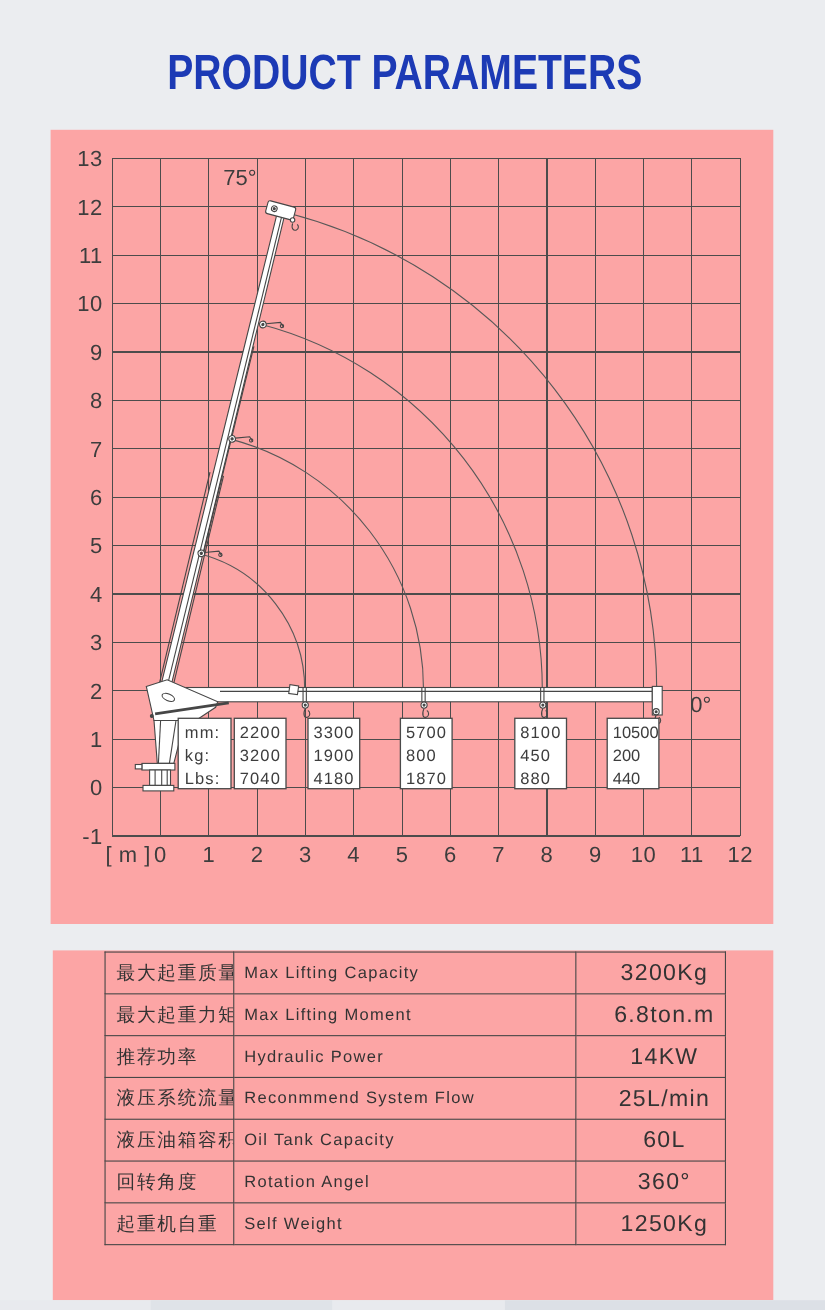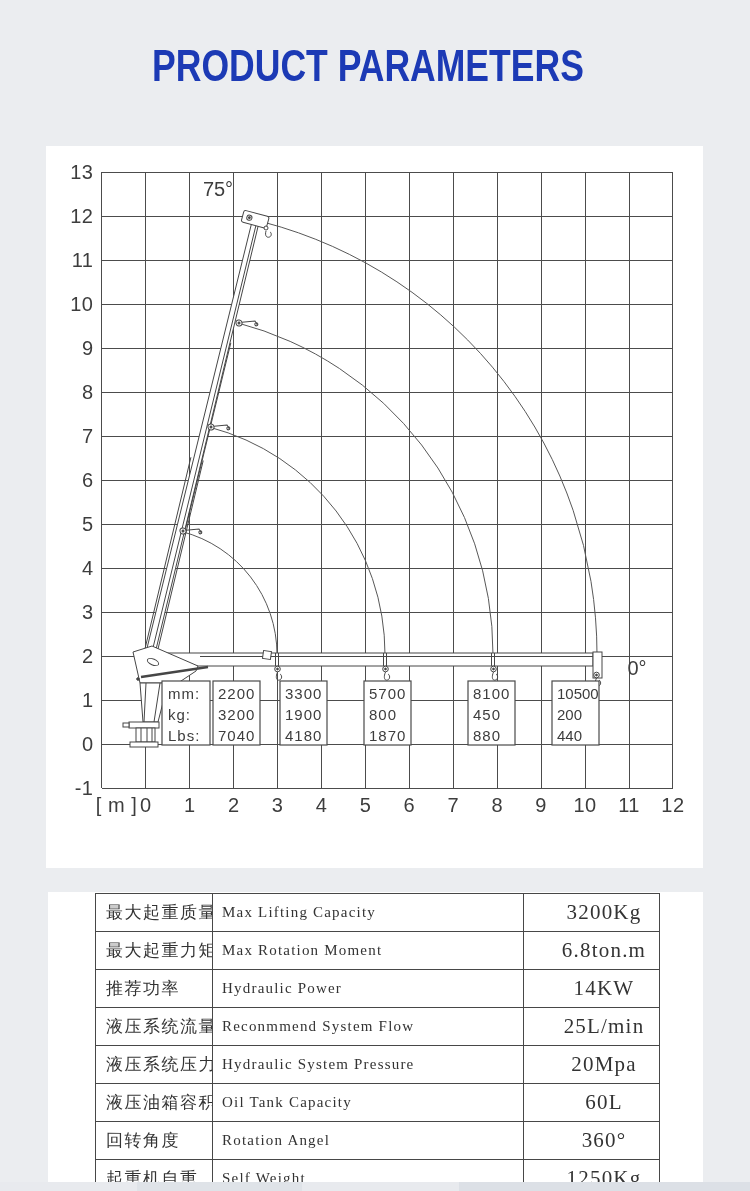--- a/index.html
+++ b/index.html
@@ -1,28 +1,28 @@
 <!DOCTYPE html>
 <html><head>
 <meta charset="utf-8">
 <style>
   html,body{margin:0;padding:0;background:#ebedf0;}
   .canvas{position:relative;width:750px;height:1191px;background:#ebedf0;overflow:hidden;
           font-family:"Liberation Sans",sans-serif;color:#333;}
   .page-title{position:absolute;left:152px;top:40px;margin:0;
               font-size:45px;font-weight:bold;letter-spacing:0px;
               transform:scaleX(0.79);transform-origin:0 0;white-space:nowrap;}
-  .card{position:absolute;background:#ffffff;margin-top:28px;}
+  .card{position:absolute;background:#fca5a5;}
   .card-chart{left:46px;top:118px;width:657px;height:722px;}
   .card-table{left:48px;top:864px;width:655px;height:318px;}
   svg.chart{position:absolute;left:0;top:0;width:657px;height:722px;}
   svg text{font-family:"Liberation Sans",sans-serif;fill:#3d3d3d;}
   .spec{position:absolute;left:47px;top:1px;border-collapse:collapse;table-layout:fixed;width:564px;}
   .spec td{border:1.5px solid #474747;height:35px;vertical-align:middle;
-           white-space:nowrap;overflow:hidden;font-family:Liberation Serif, serif;}
+           white-space:nowrap;overflow:hidden;}
   .spec td.cn{font-size:17px;padding-left:10px;letter-spacing:1.5px;}
   .spec td.en{font-size:15px;padding-left:9px;letter-spacing:1.2px;}
   .spec td.val{font-size:21px;padding-left:26px;letter-spacing:1.2px;text-align:center;}
   .strip{position:absolute;top:1182px;height:9px;}
 </style>
 </head>
 <body>
 
 <div class="canvas" style="background: rgb(235, 237, 240);">
 
@@ -235,39 +235,34 @@
           <col style="width:136px">
         </colgroup>
       <tbody id="spec-body">
           <tr>
             <td class="cn">最大起重质量</td>
             <td class="en">Max Lifting Capacity</td>
             <td class="val">3200Kg</td>
           </tr>
           <tr>
             <td class="cn">最大起重力矩</td>
-            <td class="en">Max Rotation Moment</td>
+            <td class="en">Max Lifting Moment</td>
             <td class="val">6.8ton.m</td>
           </tr>
           <tr>
             <td class="cn">推荐功率</td>
             <td class="en">Hydraulic Power</td>
             <td class="val">14KW</td>
           </tr>
           <tr>
             <td class="cn">液压系统流量</td>
             <td class="en">Reconmmend System Flow</td>
             <td class="val">25L/min</td>
           </tr>
           <tr>
-            <td class="cn">液压系统压力</td>
-            <td class="en">Hydraulic System Pressure</td>
-            <td class="val">20Mpa</td>
-          </tr>
-          <tr>
             <td class="cn">液压油箱容积</td>
             <td class="en">Oil Tank Capacity</td>
             <td class="val">60L</td>
           </tr>
           <tr>
             <td class="cn">回转角度</td>
             <td class="en">Rotation Angel</td>
             <td class="val">360°</td>
           </tr>
           <tr>

